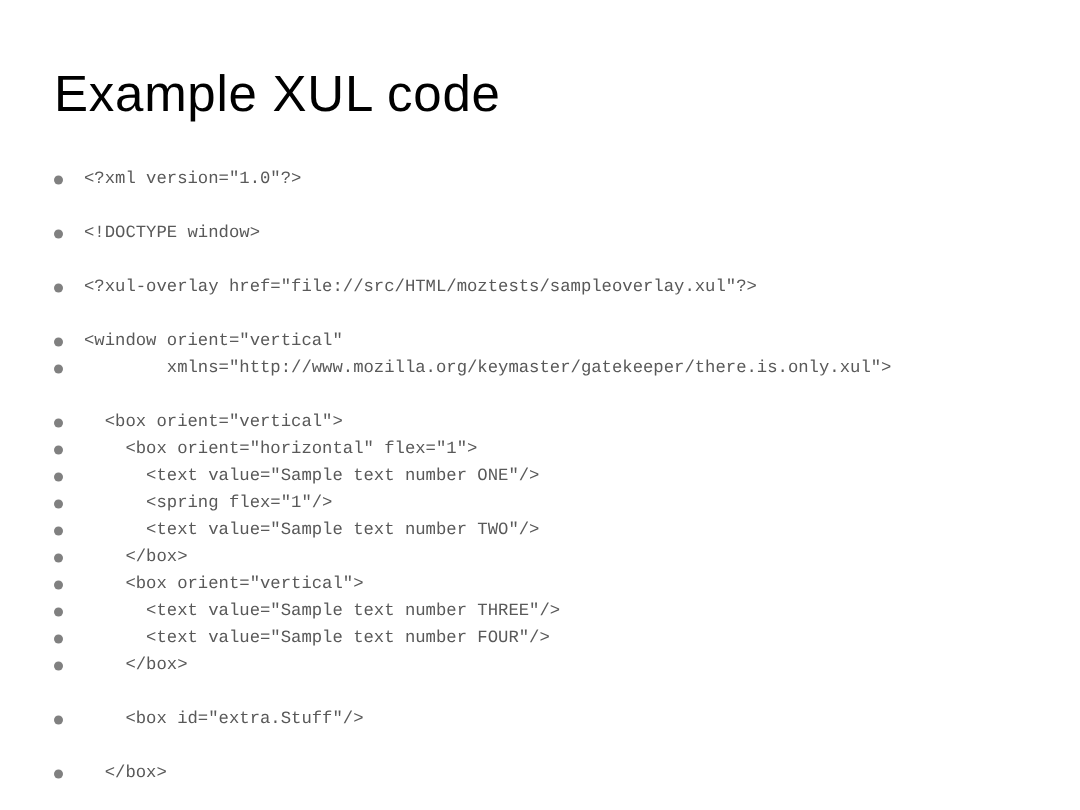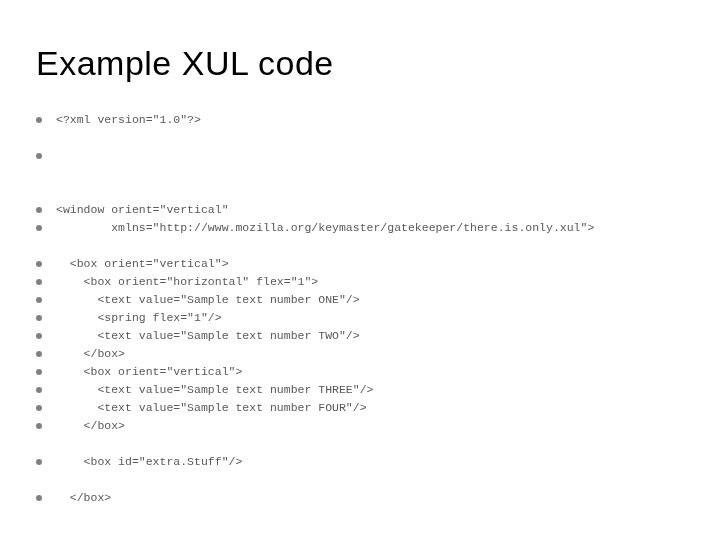--- a/index.html
+++ b/index.html
@@ -60,22 +60,27 @@
 <div class="slide">
   <h1 class="title">Example XUL code</h1>
   <div class="code-area" id="code-area">
       <div class="line">
         <span class="bullet"></span>
         <span class="txt">&lt;?xml version="1.0"?&gt;</span>
       </div>
       <div class="blank"></div>
       <div class="line">
         <span class="bullet"></span>
+        <span class="txt">&lt;!DOCTYPE window&gt;</span>
       </div>
       <div class="blank"></div>
+      <div class="line">
+        <span class="bullet"></span>
+        <span class="txt">&lt;?xul-overlay href="file://src/HTML/moztests/sampleoverlay.xul"?&gt;</span>
+      </div>
       <div class="blank"></div>
       <div class="line">
         <span class="bullet"></span>
         <span class="txt">&lt;window orient="vertical"</span>
       </div>
       <div class="line">
         <span class="bullet"></span>
         <span class="txt">        xmlns="http://www.mozilla.org/keymaster/gatekeeper/there.is.only.xul"&gt;</span>
       </div>
       <div class="blank"></div>

